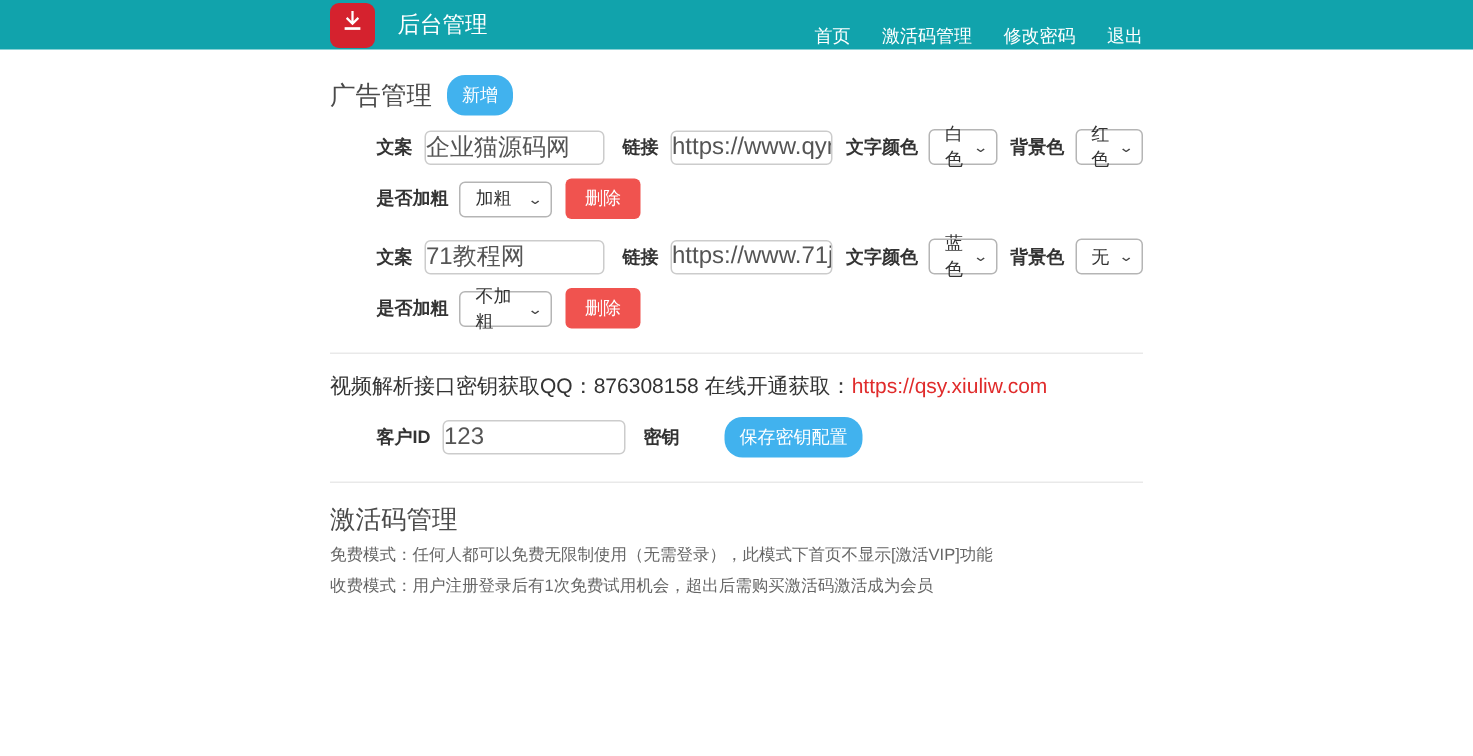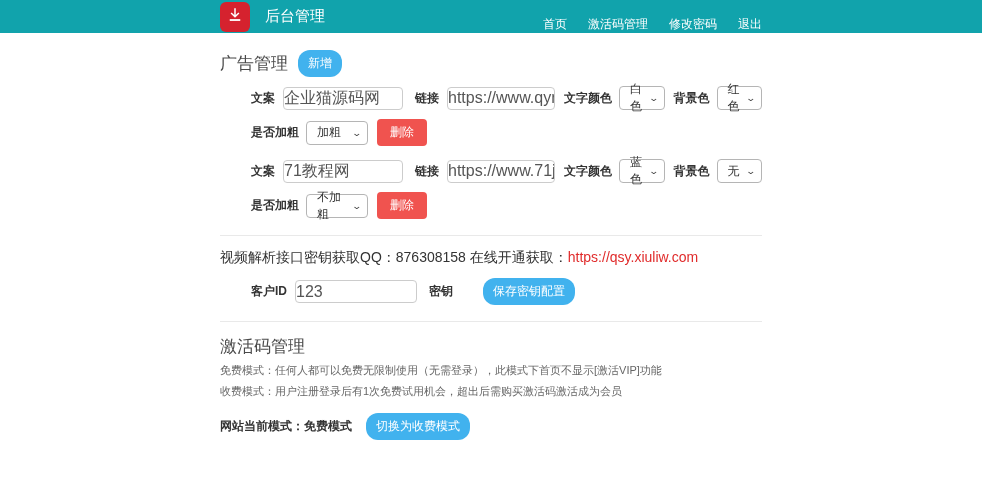--- a/index.html
+++ b/index.html
@@ -187,19 +187,15 @@
     <button class="btn btn-blue" style="margin-left:30px;">保存密钥配置</button>
   </div>
 
   <hr class="divider">
 
   
   <div class="mode-section">
     <div class="section-title">激活码管理</div>
     <div class="mode-desc">免费模式：任何人都可以免费无限制使用（无需登录），此模式下首页不显示[激活VIP]功能</div>
     <div class="mode-desc">收费模式：用户注册登录后有1次免费试用机会，超出后需购买激活码激活成为会员</div>
-    <div class="mode-row">
-      <span class="mode-current">网站当前模式：免费模式</span>
-      <button class="btn btn-blue">切换为收费模式</button>
-    </div>
   </div>
 
 </div>
 
 </body></html>

